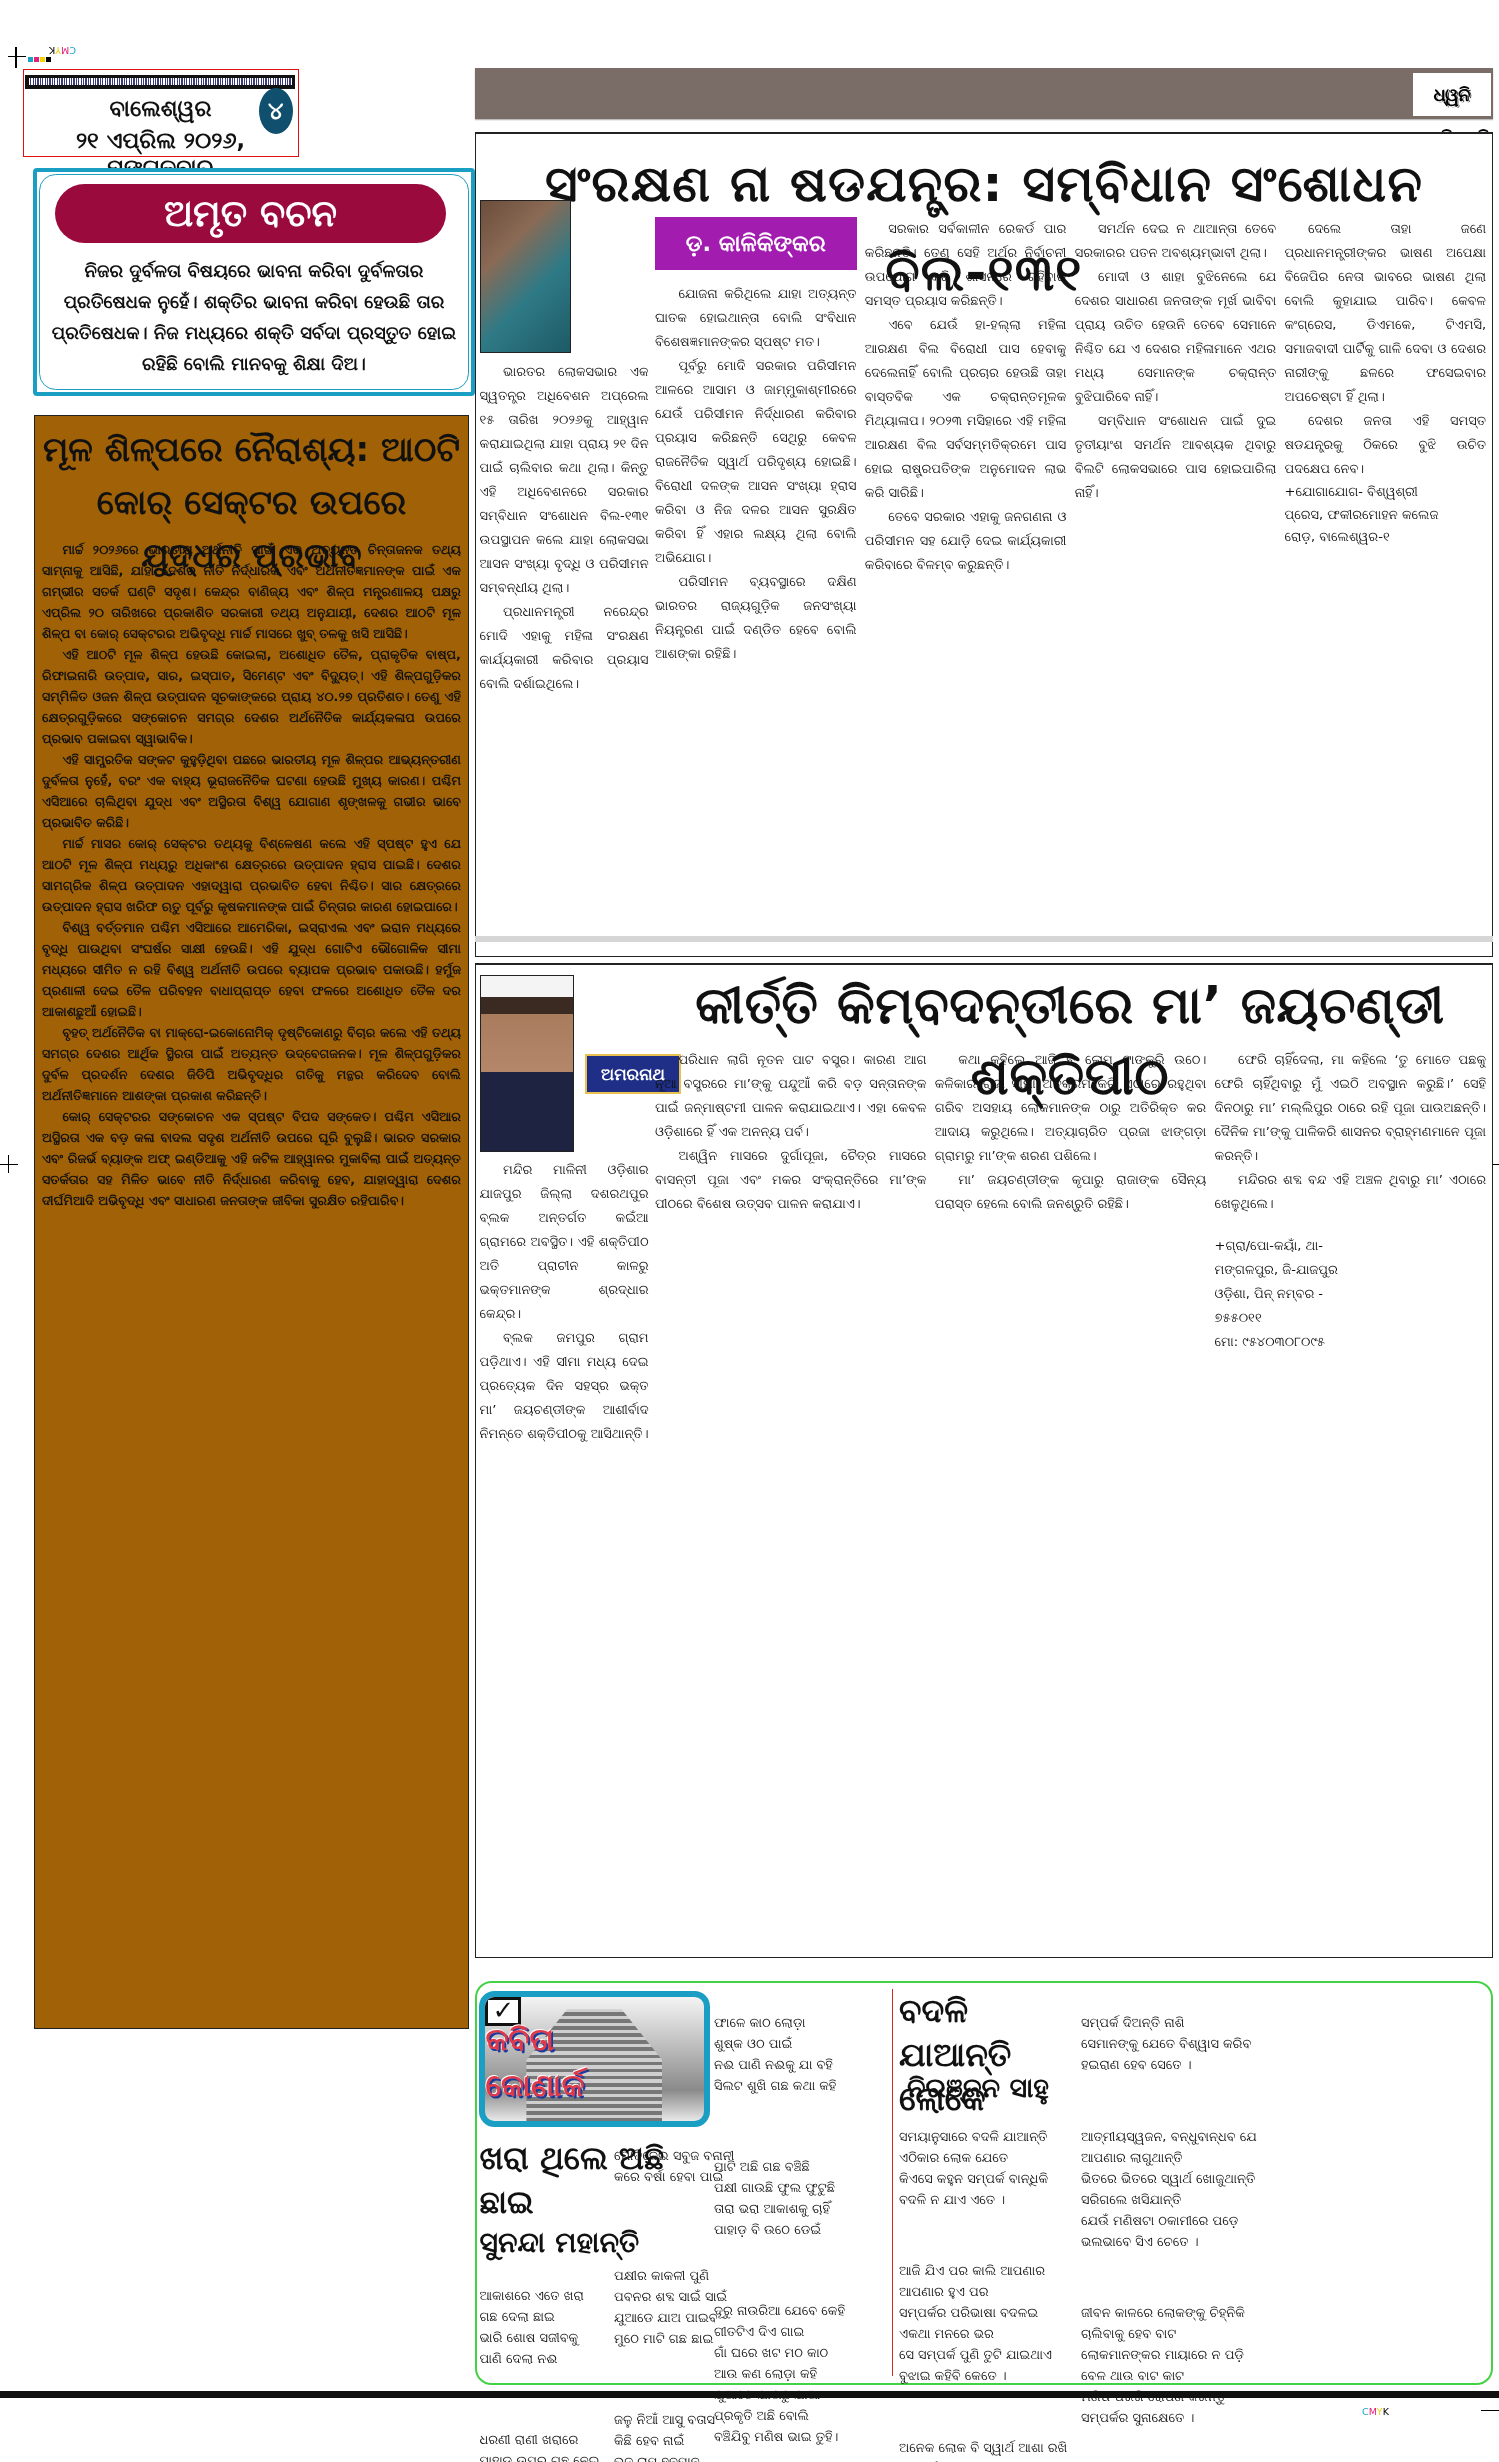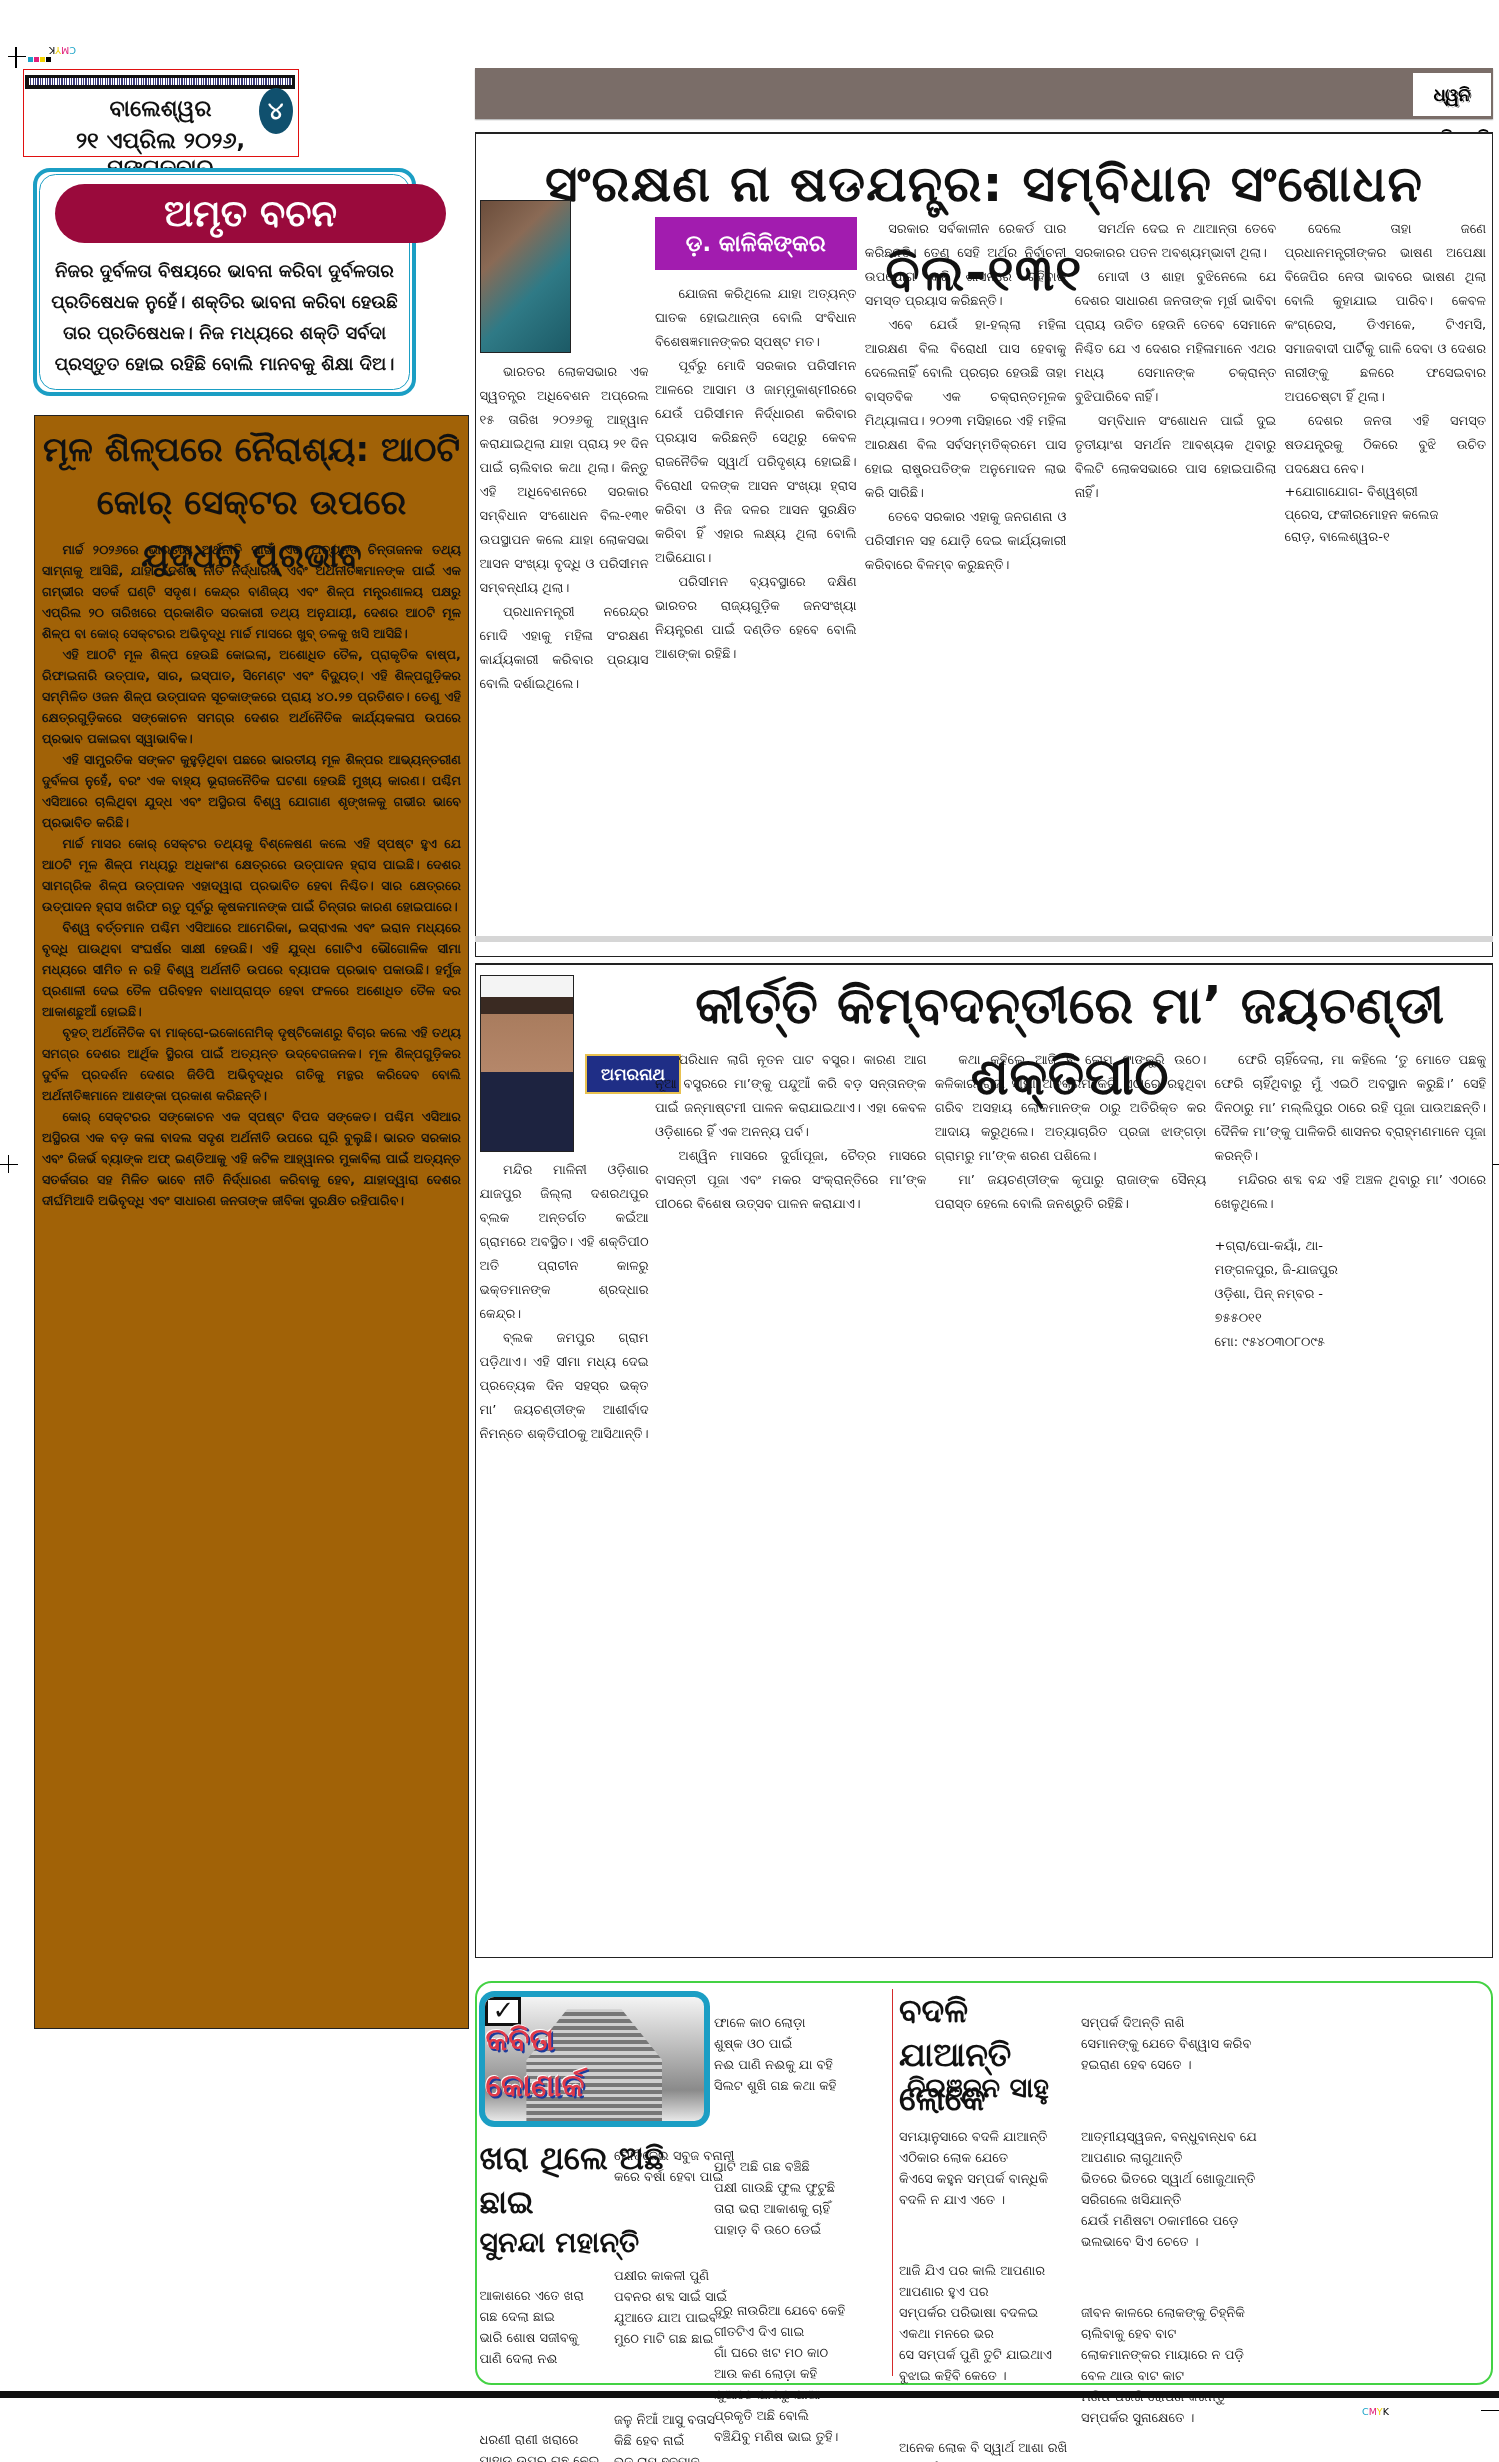--- a/index.html
+++ b/index.html
@@ -26,21 +26,21 @@
   #dateBox .pagenum { position: absolute; right: 4.7px; top: 18px; width: 34px; height: 46px; border-radius: 50%;
      background: #10506e; color: #fff; font-size: 24px; font-weight: bold; text-align: center; line-height: 46px; }
 
   
   #banner { left: 475px; top: 68px; width: 1018px; height: 51px; background: #7a6d68; box-shadow: 0 1.2px 1.2px #aaa; }
   #banner .logo { position: absolute; right: 2.4px; top: 5.3px; width: 78px; height: 43px; background: #fff;
      font-size: 18px; font-weight: bold; color: #000; text-align: center; line-height: 43px;
      text-shadow: 0.6px 0.6px 0 #fff, 1.2px 1.2px 0 #000; letter-spacing: -0.6px; }
 
   
-  #amrut { left: 33px; top: 168px; width: 383px; height: 228px; border: 4.7px solid #1b9ec4; border-radius: 17px; background: #fff; }
+  #amrut { left: 33px; top: 168px; width: 442px; height: 228px; border: 4.7px solid #1b9ec4; border-radius: 4px; background: #fff; }
   #amrut .inner-line { position: absolute; inset: 2.4px; border: 1.2px solid #1b9ec4; border-radius: 16.6px; }
   #amrut .title { position: absolute; left: 18px; top: 12px; width: 391px; height: 59px; background: #9a0a3c;
      border-radius: 30px; color: #fff; font-size: 37px; font-weight: bold; text-align: center; line-height: 59px; }
   #amrut .quote { position: absolute; left: 12px; right: 12px; top: 83px; font-size: 18px; font-weight: bold;
      line-height: 31px; text-align: center; }
 
   
   #leftArt { left: 34px; top: 415px; width: 435px; height: 1614px; border: 1.8px solid #222; background: #a16207; }
   #leftArt .hl { position: absolute; left: 6px; right: 6px; top: 7.1px; font-size: 34px; font-weight: bold;
      text-align: center; line-height: 53px; }

